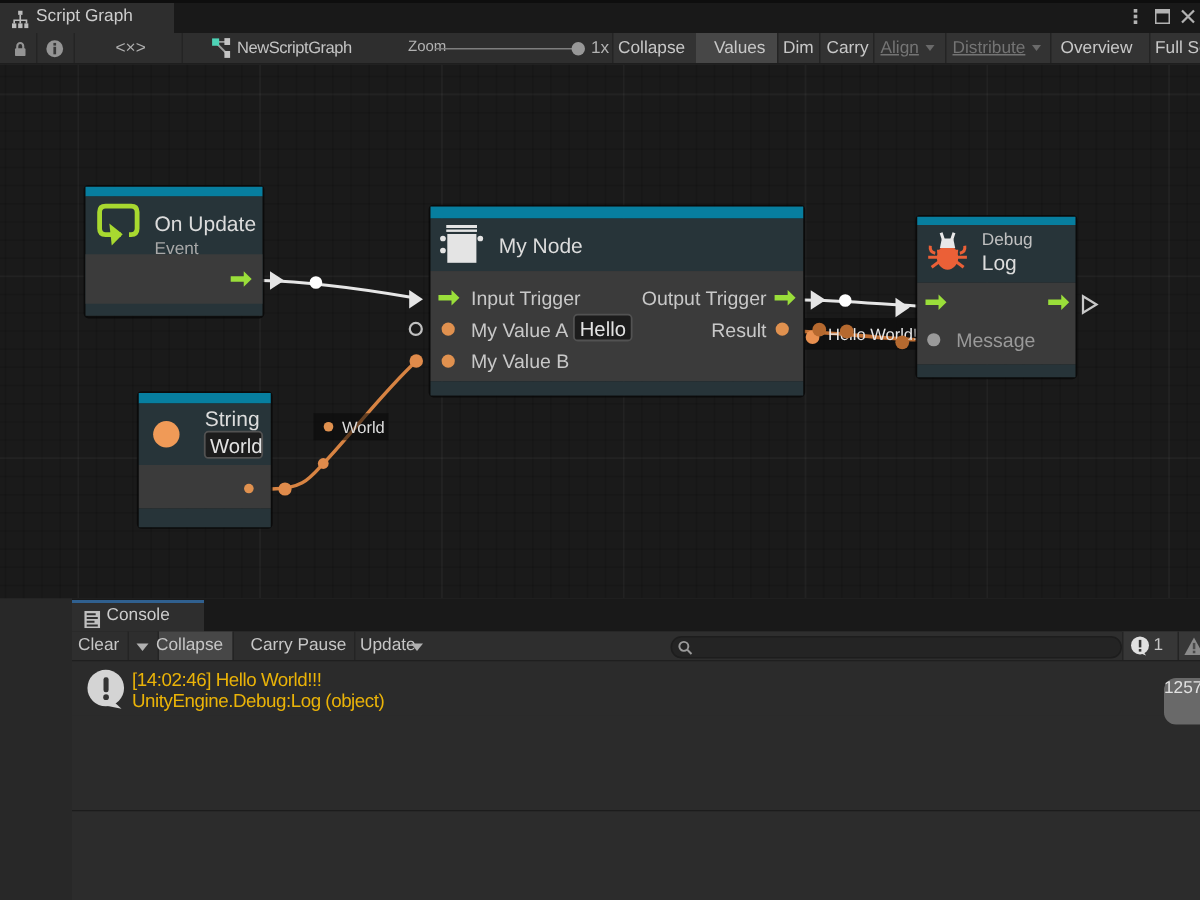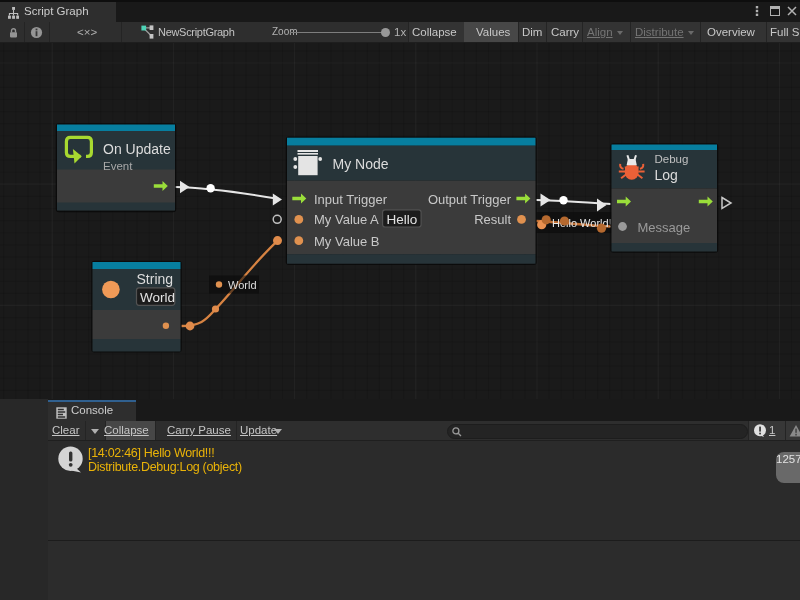--- a/index.html
+++ b/index.html
@@ -11,21 +11,21 @@
 #toolbar{position:absolute;left:0;top:22px;width:800px;height:21px;background:#2e2e2e;border-bottom:1px solid #1e1e1e;color:#c8c8c8;font-size:11.5px;}
 .sep{position:absolute;top:0;width:1px;height:20px;background:#242424;}
 .tbtxt{position:absolute;top:4px;white-space:nowrap;}
 .dis{color:#747474;text-decoration:underline;}
 #valbtn{position:absolute;left:464px;top:0;width:54px;height:20px;background:#474747;}
 #console{position:absolute;left:0;top:399px;width:800px;height:201px;background:#2b2b2b;margin-left:48px;}
 #ctabbar{position:absolute;left:0;top:0;width:800px;height:22px;background:#191919;}
 #ctab{position:absolute;left:0;top:1px;width:88px;height:21px;background:#2e2e2e;border-top:2.5px solid #30608f;color:#cdcdcd;font-size:11.5px;}
 #ctab span{position:absolute;left:23px;top:2px;}
 #ctoolbar{position:absolute;left:0;top:22px;width:800px;height:20px;background:#2e2e2e;border-bottom:1px solid #1f1f1f;color:#c6c6c6;font-size:11.5px;}
-.cbtn{position:absolute;top:3px;white-space:nowrap;text-decoration:underline;}
+.cbtn{position:absolute;top:3px;white-space:nowrap;}
 .csep{position:absolute;top:0;width:1px;height:19px;background:#242424;}
 #collapsebtn{position:absolute;left:58px;top:0;width:49px;height:19px;background:#474747;}
 #searchbox{position:absolute;left:398.5px;top:2.5px;width:301px;height:15px;background:#242424;border:1px solid #1d1d1d;border-radius:7.5px;}
 #logrow{position:absolute;left:0;top:42px;width:800px;height:36px;background:#2b2b2b;color:#eab308;font-size:12.5px;letter-spacing:-0.3px;}
 #badge{position:absolute;left:728px;top:53px;width:43px;height:31px;background:#696969;border-radius:8px;color:#e2e2e2;font-size:11.5px;text-align:left;line-height:15px;}
 #detailsep{position:absolute;left:0;top:141px;width:800px;height:1px;background:#1c1c1c;}
 #details{position:absolute;left:0;top:142px;width:800px;height:59px;background:#2c2c2c;}
 .arrowdown{display:inline-block;width:0;height:0;border-left:3.5px solid transparent;border-right:3.5px solid transparent;border-top:4px solid #9a9a9a;vertical-align:middle;margin-left:4px;}
 .arrowdis{border-top-color:#6a6a6a;}
 </style></head>
@@ -293,18 +293,18 @@
     <div class="cbtn" style="left:787px">0</div>
   </div>
   <div id="logrow">
     <svg class="abs" style="left:10px;top:5px" width="26" height="28" viewBox="0 0 26 28">
       <circle cx="12.5" cy="12.7" r="12.2" fill="#d4d4d4"></circle>
       <path d="M17,21 L23,26.5 L13,24.5 Z" fill="#d4d4d4"></path>
       <rect x="11" y="5.5" width="3.4" height="10" rx="1.5" fill="#333"></rect>
       <circle cx="12.7" cy="18.8" r="1.9" fill="#333"></circle>
     </svg>
     <div class="abs" style="left:40px;top:4.5px">[14:02:46] Hello World!!!</div>
-    <div class="abs" style="left:40px;top:18.5px">Distribute.Debug:Log (object)</div>
+    <div class="abs" style="left:40px;top:18.5px">UnityEngine.Debug:Log (object)</div>
   </div>
   <div id="badge">12579</div>
   <div id="detailsep"></div>
   <div id="details"></div>
 </div>
 
 </body></html>

